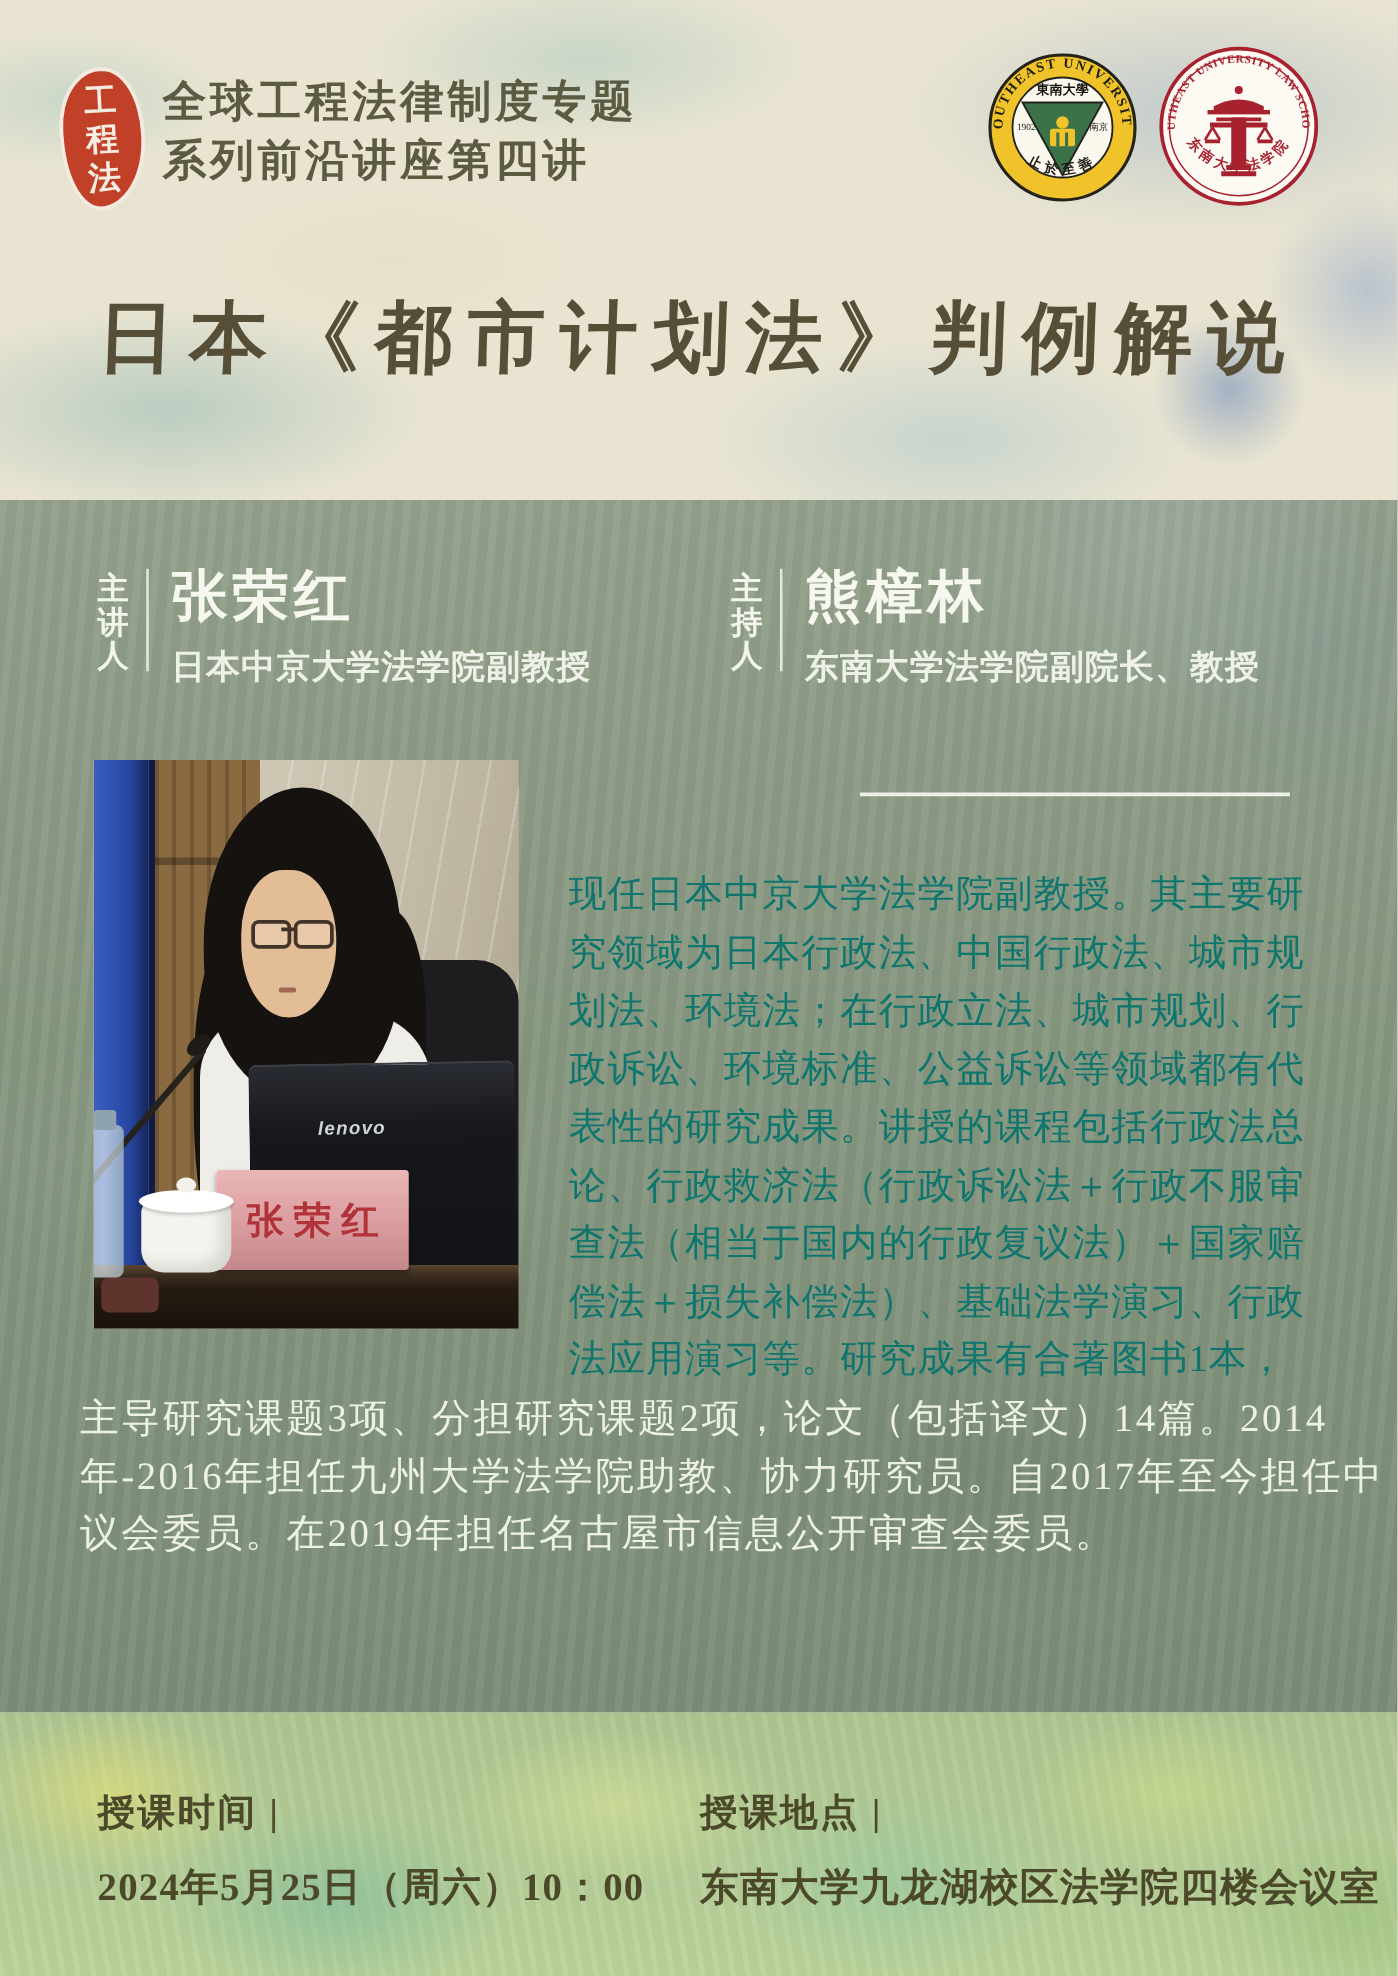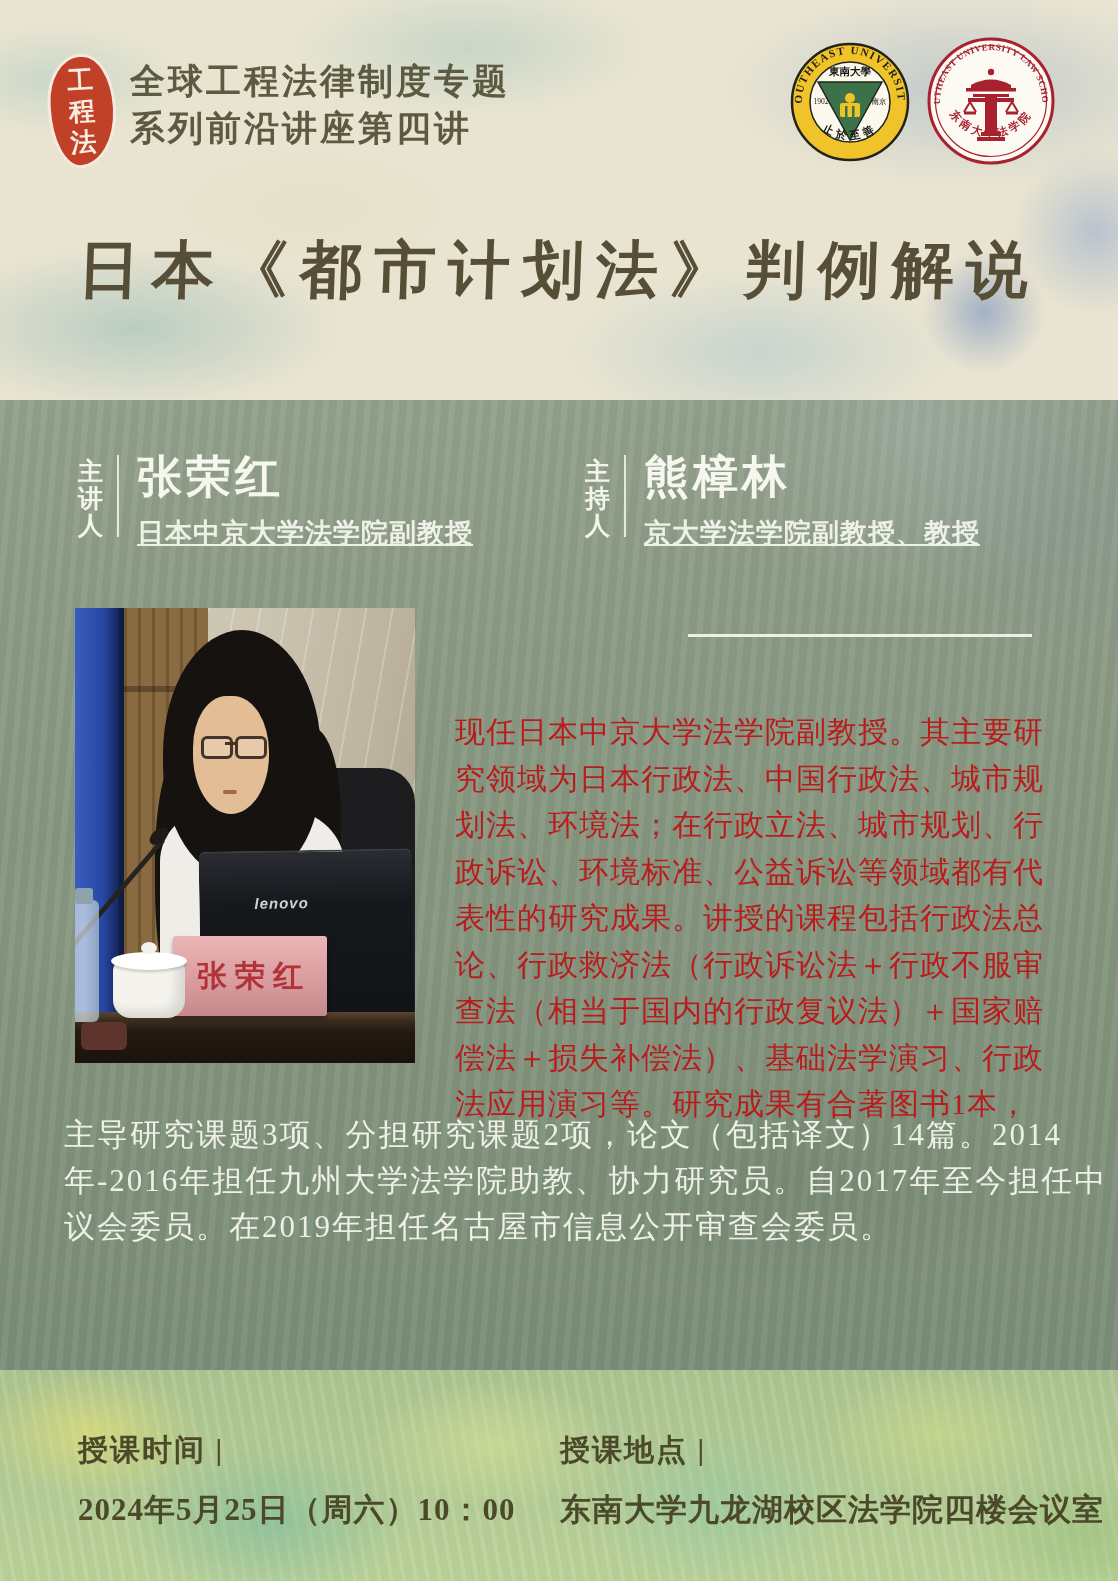--- a/index.html
+++ b/index.html
@@ -65,26 +65,26 @@
     transform:skewX(-2deg);white-space:nowrap;
   }
   
   .speaker{position:absolute;top:452px;display:flex;align-items:flex-start;color:#f3f5ec;}
   .speaker-1{left:78px;}
   .speaker-2{left:585px;}
   .vrole{display:flex;flex-direction:column;margin-top:6px;}
   .vrole .vchar{display:block;font-size:25px;line-height:27px;font-weight:700;}
   .vdivider{width:2px;height:82px;background:rgba(244,246,238,.85);margin:3px 18px 0 14px;}
   .sp-name{font-size:45px;font-weight:700;letter-spacing:4px;line-height:50px;color:#f6f8f0;}
-  .sp-title{font-size:27px;letter-spacing:1px;margin-top:13px;color:#eef1e7;font-weight:700;text-decoration:underline;}
+  .sp-title{font-size:27px;letter-spacing:1px;margin-top:13px;color:#eef1e7;font-weight:700;}
   
   .bio-heading{position:absolute;left:455px;top:610px;font-size:38px;font-weight:700;
     letter-spacing:5px;color:#f2f4ec;}
   .bio-rule{position:absolute;left:688px;top:634px;width:344px;height:3px;background:#eef0e8;}
-  .bio-col{position:absolute;left:455px;top:709px;color:#b91c1c;}
+  .bio-col{position:absolute;left:455px;top:693px;color:#0f766e;}
   .bio-col .bio-line{font-size:30px;line-height:46.5px;letter-spacing:1px;white-space:nowrap;}
   .bio-full{position:absolute;left:64px;top:1112px;color:#edf0e5;}
   .bio-full .bio-line{font-size:31px;line-height:46px;letter-spacing:2px;white-space:nowrap;}
   
   .photo{position:absolute;left:75px;top:608px;width:340px;height:455px;overflow:hidden;
     background:
       repeating-linear-gradient(100deg, rgba(255,255,255,.22) 0 2px, transparent 2px 26px),
       linear-gradient(100deg,#d2ccba,#cbc4b0 45%,#bdb5a0 75%,#a9a18b 100%);
   }
   .photo *{position:absolute;}
@@ -234,21 +234,21 @@
   </div>
   <div class="speaker speaker-2">
     <div class="vrole">
         <span class="vchar">主</span>
         <span class="vchar">持</span>
         <span class="vchar">人</span>
       </div>
     <div class="vdivider"></div>
     <div>
       <div class="sp-name">熊樟林</div>
-      <div class="sp-title">京大学法学院副教授、教授</div>
+      <div class="sp-title">东南大学法学院副院长、教授</div>
     </div>
   </div>
 
   <div class="bio-rule"></div>
 
   <div class="photo">
     <div class="ph-blue"></div>
     <div class="ph-wood"></div>
     <div class="ph-wood-groove"></div>
     <div class="ph-chair"></div>

